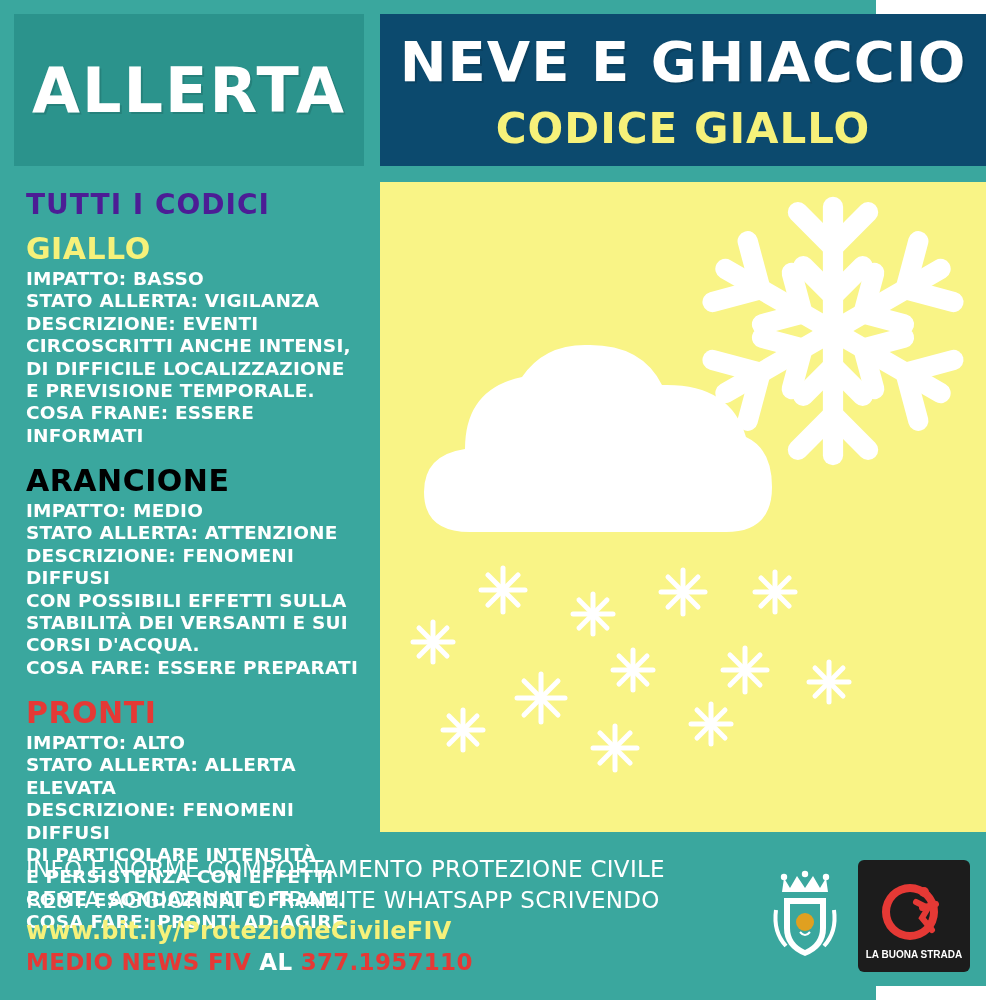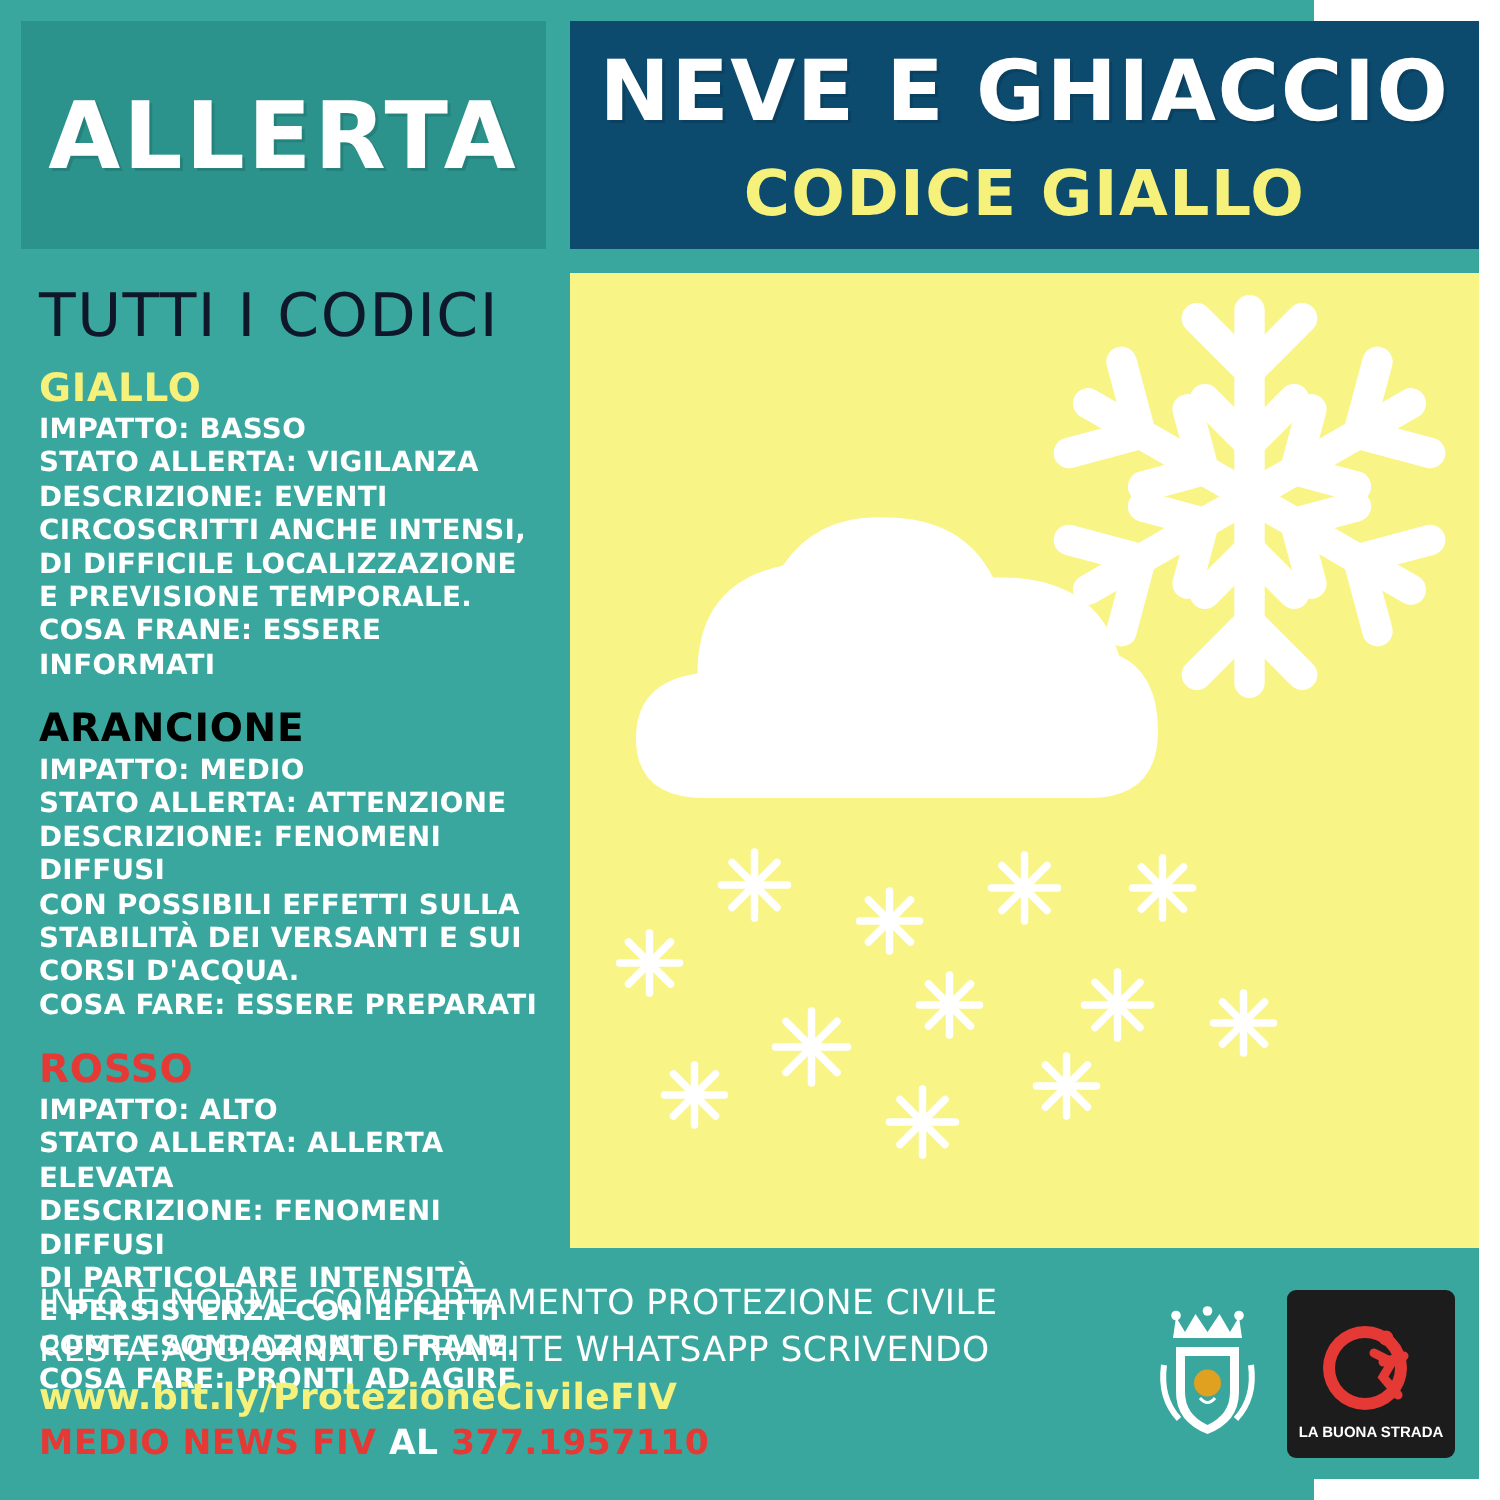--- a/index.html
+++ b/index.html
@@ -89,29 +89,29 @@
   }
   .legend {
     width: 350px;
     background: #3aa79e;
     color: #ffffff;
     box-sizing: border-box;
     padding: 6px 2px 0 12px;
   }
   .legend h2 {
     margin: 0 0 10px 0;
-    font-size: 40px;
-    font-weight: normal;
+    font-size: 28px;
+    font-weight: bold;
     letter-spacing: 1px;
-    color: #0f172a;
+    color: #4c1d95;
     font-family: "DejaVu Sans", sans-serif;
   }
   .lvl { margin-bottom: 16px; }
   .lvl-name {
-    font-size: 26px;
+    font-size: 30px;
     font-weight: bold;
     letter-spacing: 0.5px;
     margin-bottom: 2px;
     font-family: "DejaVu Sans", sans-serif;
   }
   .lvl-lines {
     font-size: 18.5px;
     font-weight: bold;
     line-height: 1.21;
     color: #ffffff;
@@ -216,21 +216,21 @@
           <div class="lvl-lines">IMPATTO: MEDIO
 STATO ALLERTA: ATTENZIONE
 DESCRIZIONE: FENOMENI DIFFUSI
 CON POSSIBILI EFFETTI SULLA
 STABILITÀ DEI VERSANTI E SUI
 CORSI D'ACQUA.
 COSA FARE: ESSERE PREPARATI</div>
         </div>
 
         <div class="lvl">
-          <div class="lvl-name" style="color:#e53935">ROSSO</div>
+          <div class="lvl-name" style="color:#e53935">PRONTI</div>
           <div class="lvl-lines">IMPATTO: ALTO
 STATO ALLERTA: ALLERTA ELEVATA
 DESCRIZIONE: FENOMENI DIFFUSI
 DI PARTICOLARE INTENSITÀ
 E PERSISTENZA CON EFFETTI
 COME ESONDAZIONI E FRANE.
 COSA FARE: PRONTI AD AGIRE</div>
         </div>
       </div>
 

